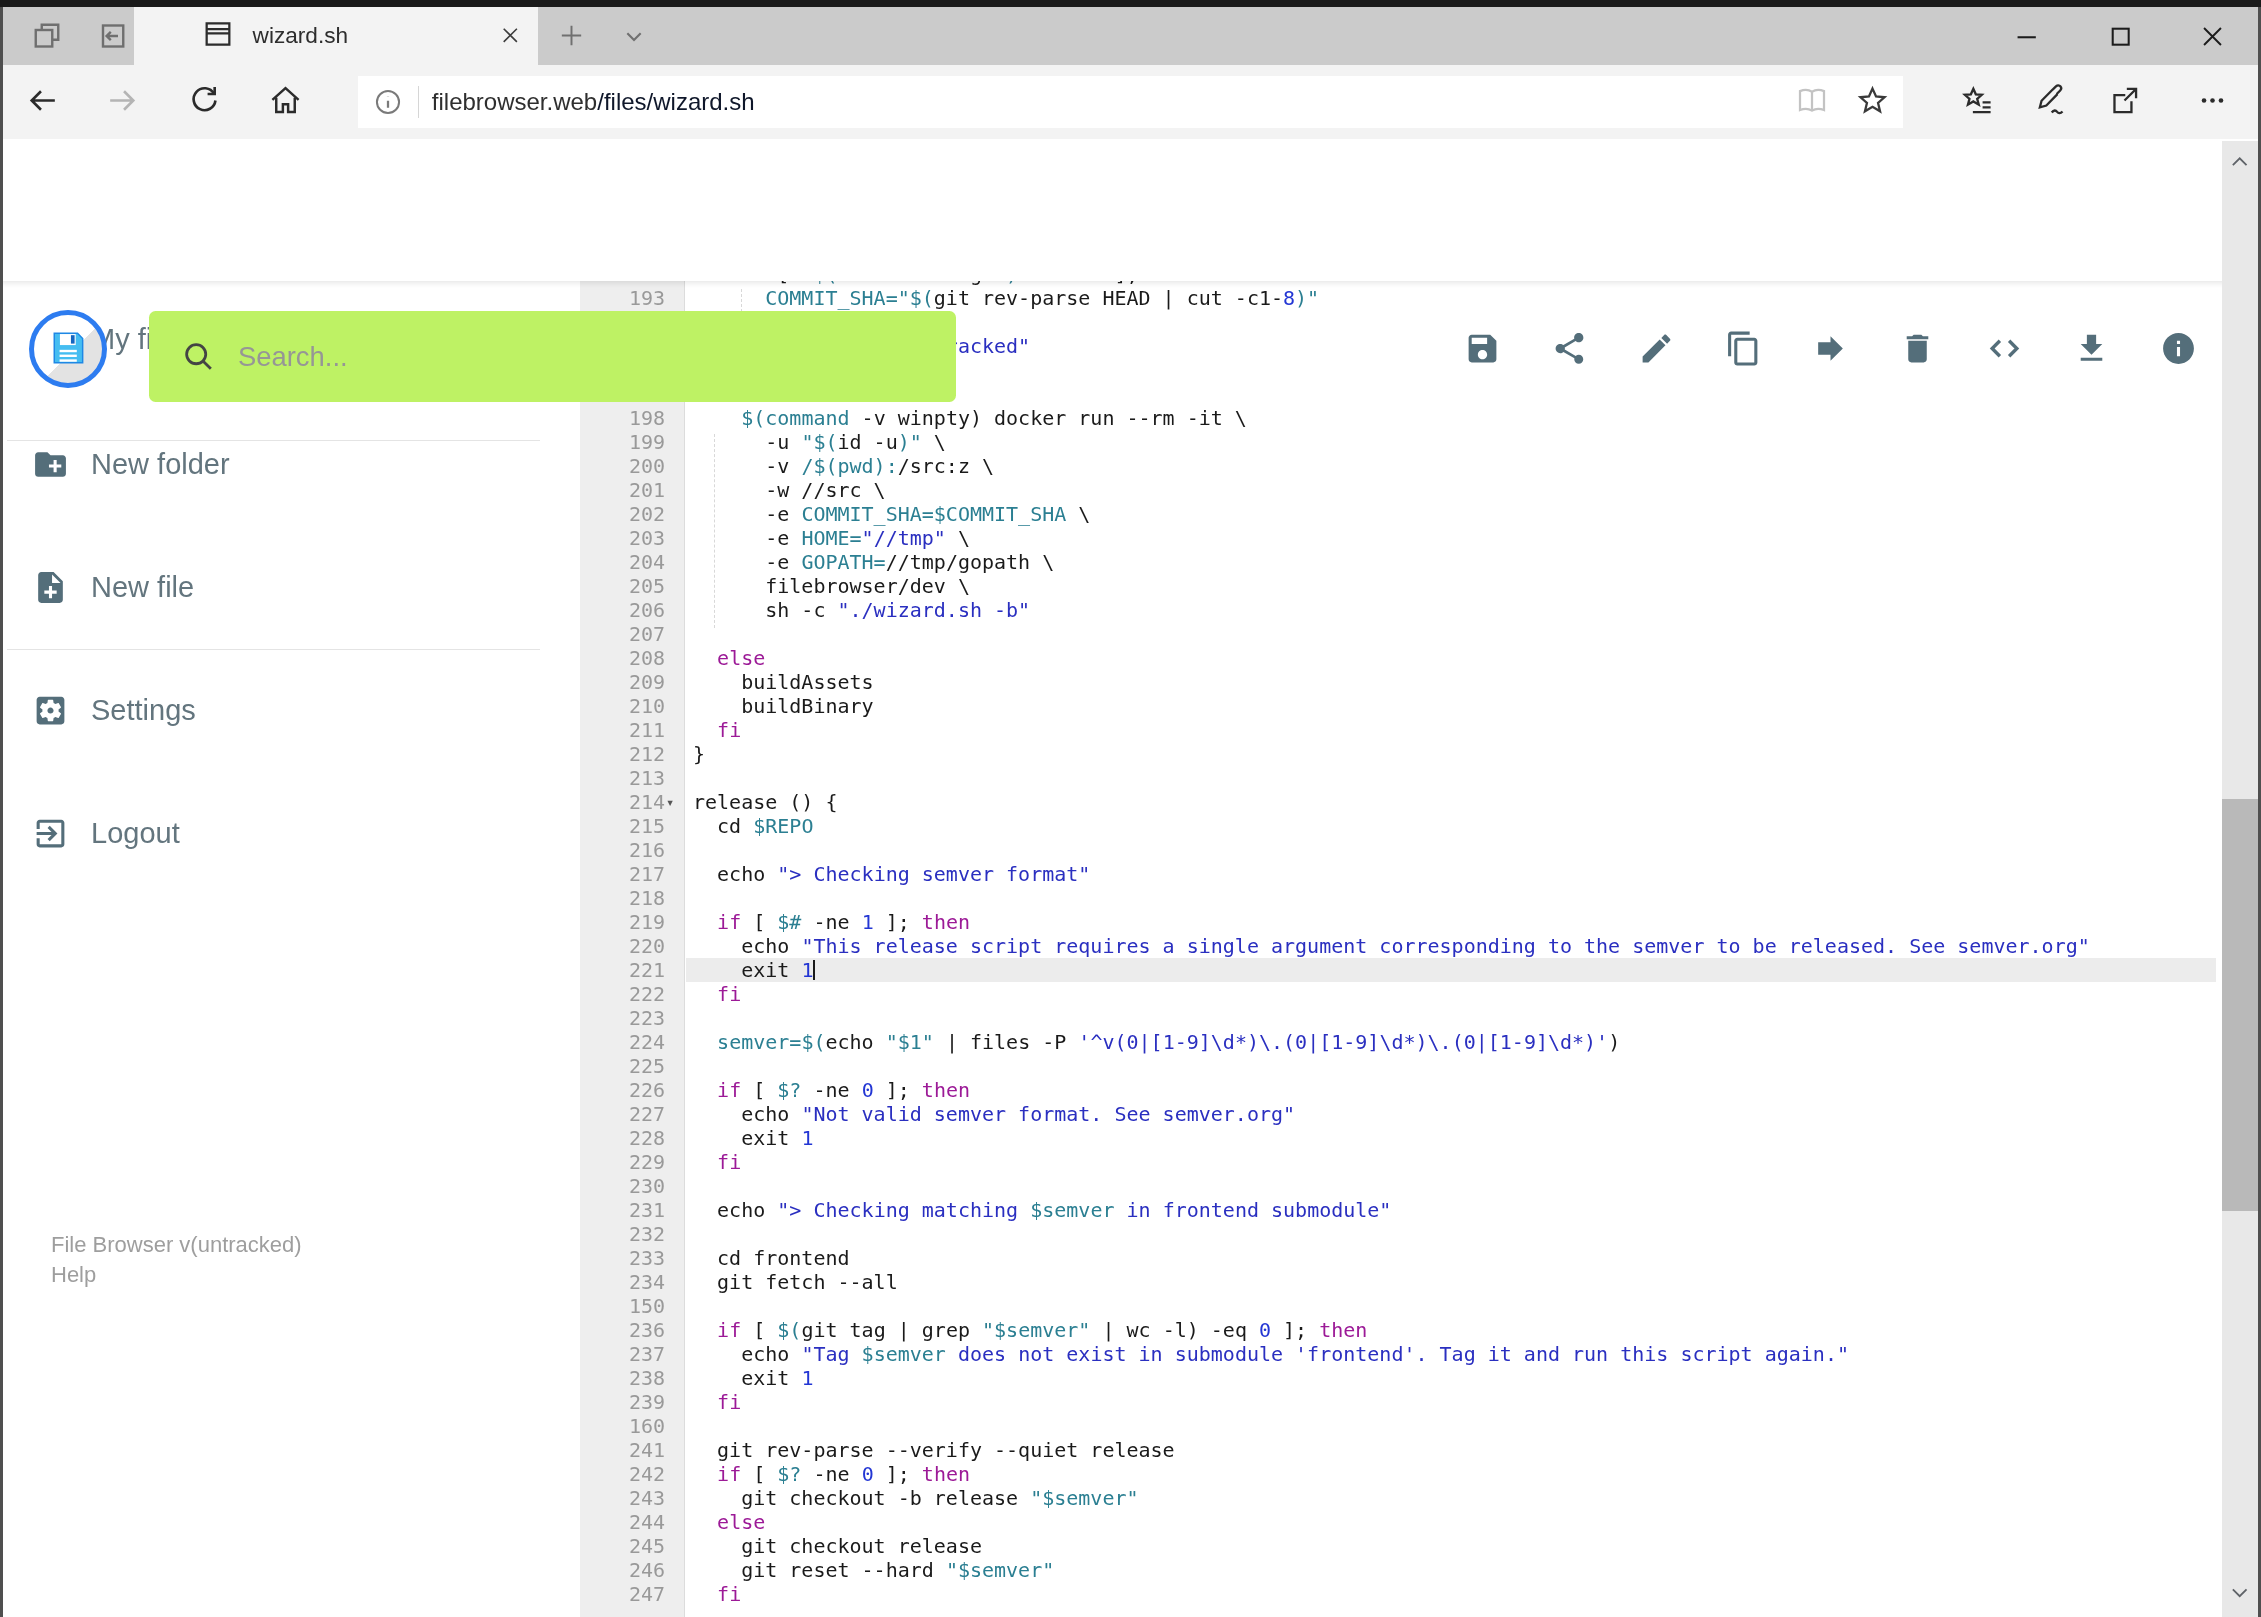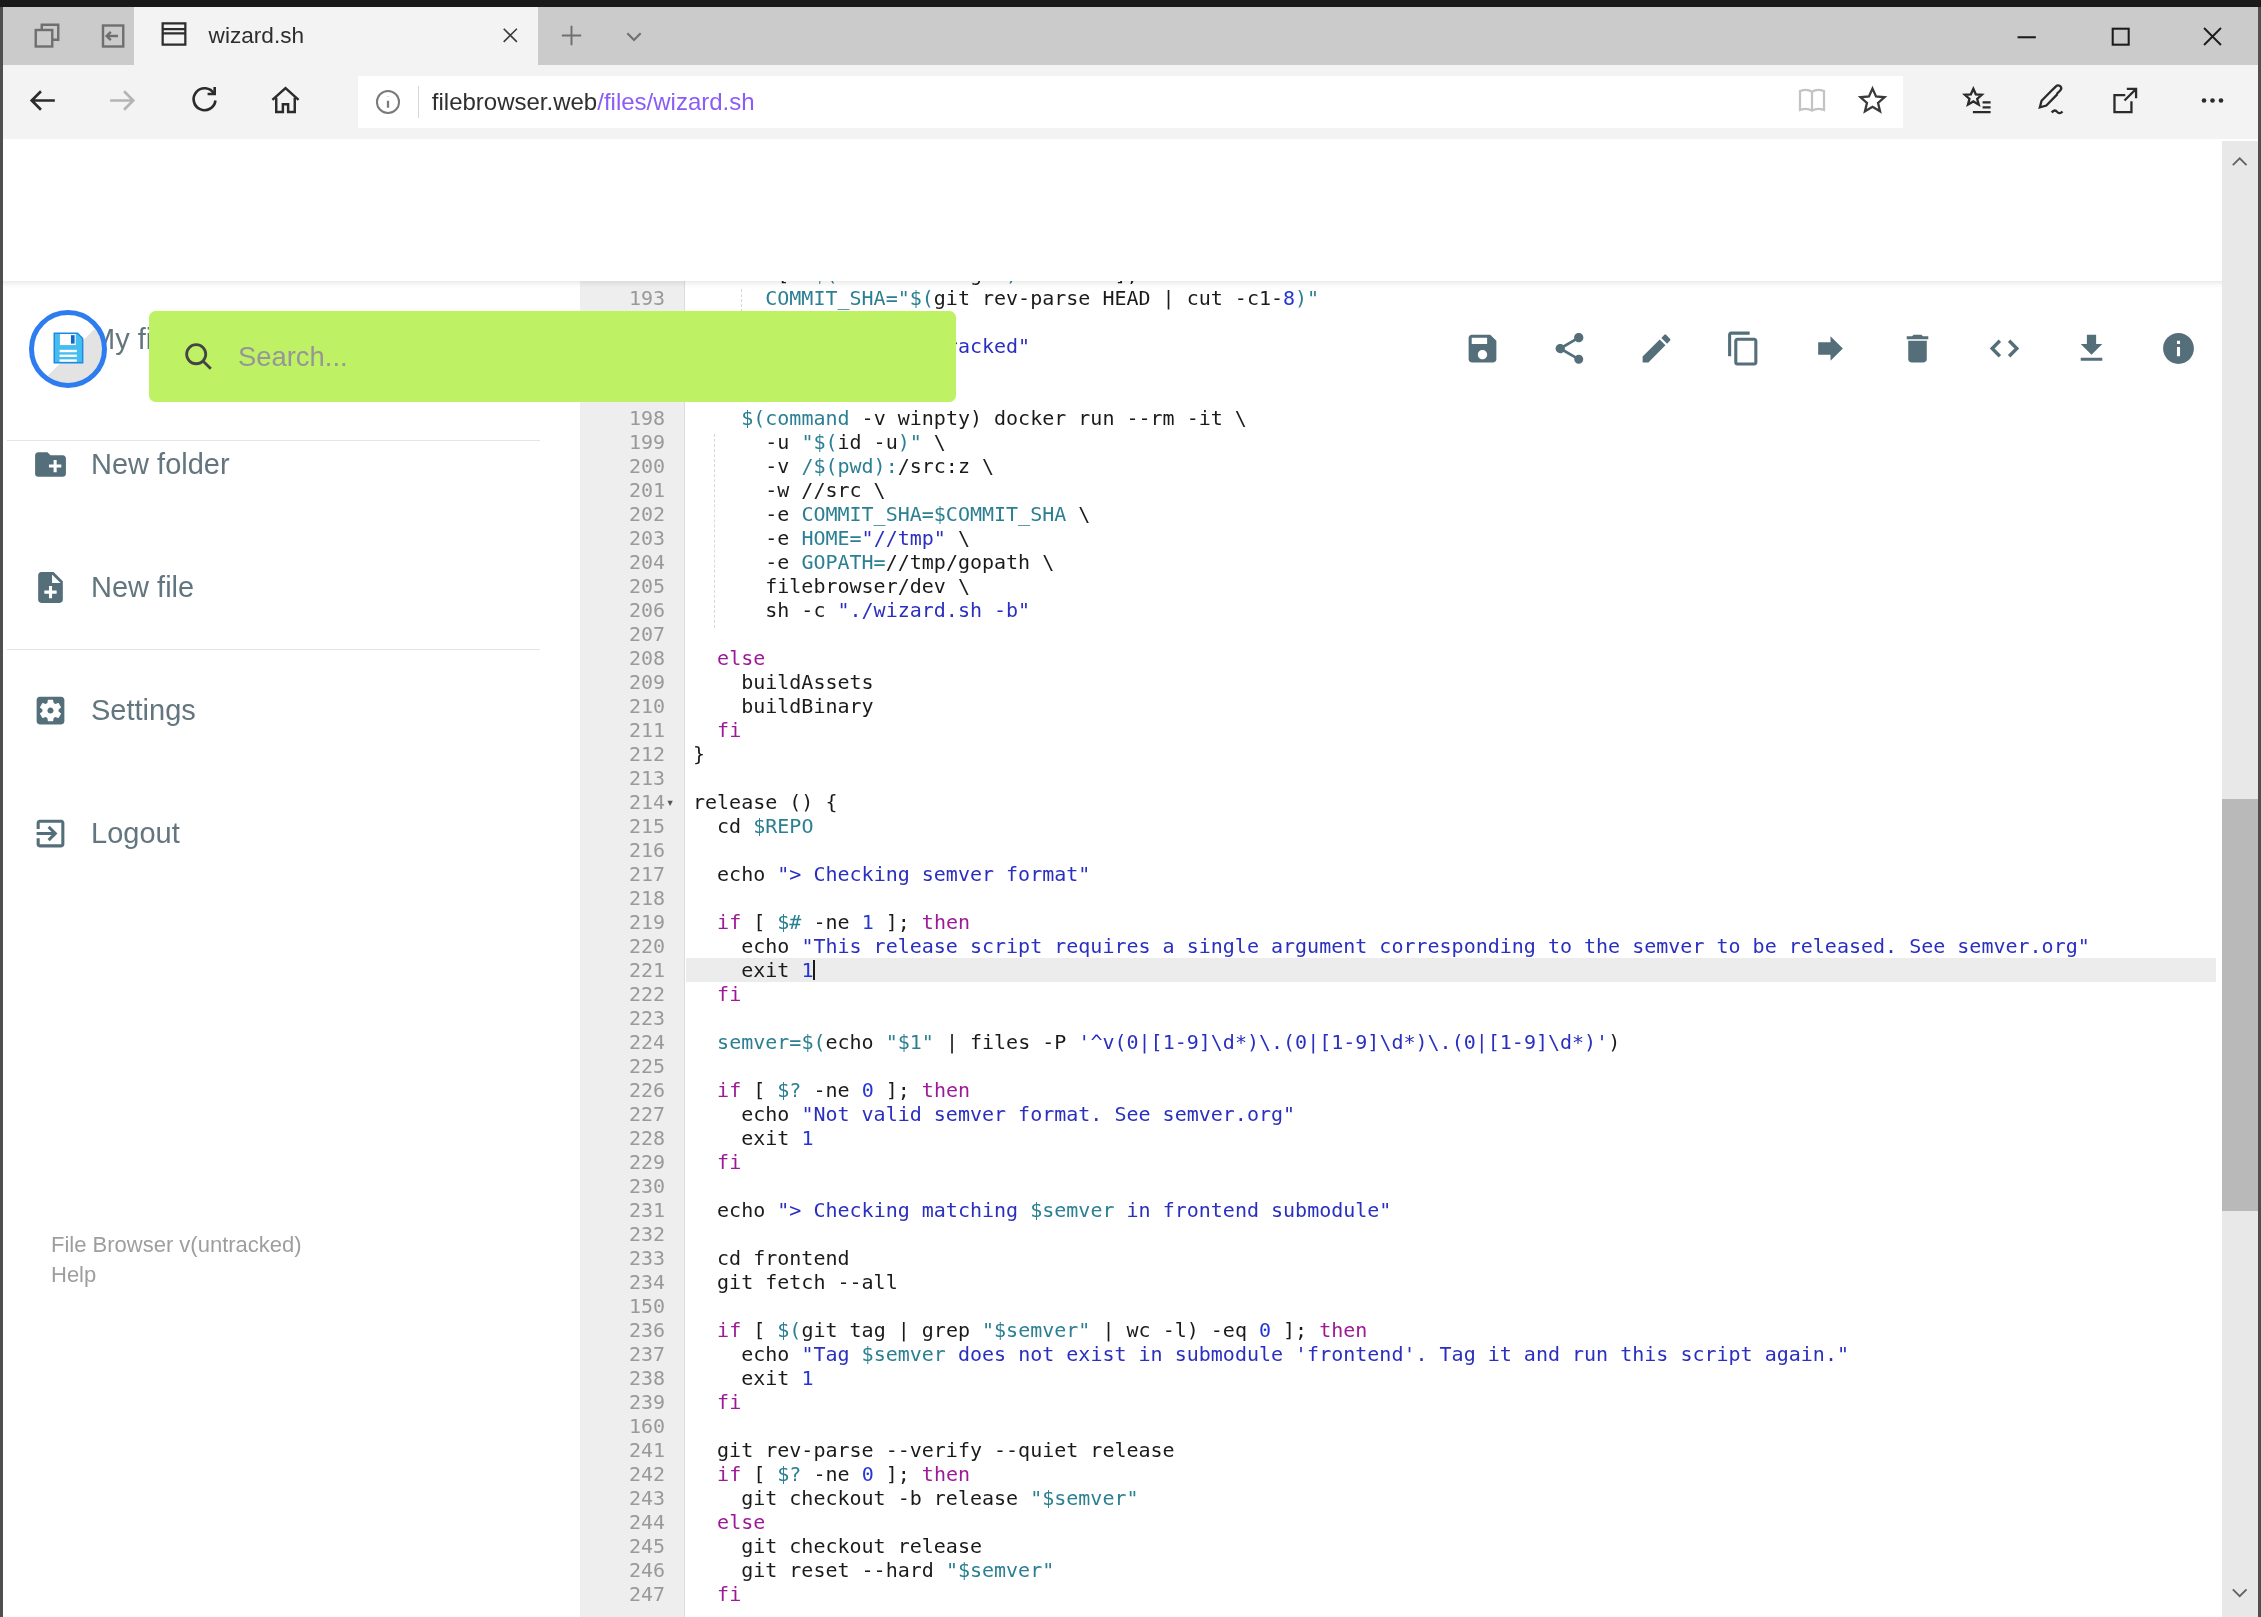--- a/index.html
+++ b/index.html
@@ -4,36 +4,36 @@
 <style>
   * { box-sizing: border-box; margin: 0; padding: 0; }
   html,body { width: 2261px; height: 1617px; overflow: hidden; background:#fff;
     font-family: "Liberation Sans", sans-serif; }
   .abs { position:absolute; }
 
   
   #title-strip { left:0; top:0; width:2261px; height:6.5px; background:#1a1a1a; z-index:60; }
   #tabbar { left:0; top:6.5px; width:2261px; height:58px; background:#cbcbcb; z-index:55; }
   .tab-mgmt-btn { position:absolute; top:6.5px; width:61px; height:48px; display:flex; align-items:center; justify-content:center; }
-  #tab-active { position:absolute; left:134px; top:0; width:404px; height:58px; background:#f3f3f3; display:flex; align-items:center; }
+  #tab-active { position:absolute; left:134px; top:0; width:404px; height:58px; background:#f3f3f3; display:flex; align-items:center;padding-left:44px; }
   #tab-active .ticon { margin-left:22.6px; }
   #tab-title { margin-left:18px; font-size:22.6px; color:#2d2d2d; flex:1; }
   #tab-close { width:45px; height:45px; display:flex; align-items:center; justify-content:center; margin-right:4.8px; }
   #newtab-btn { position:absolute; left:546px; top:8px; width:50px; height:45px; display:flex; align-items:center; justify-content:center;}
   #tablist-btn { position:absolute; left:607px; top:8px; width:53px; height:45px; display:flex; align-items:center; justify-content:center;}
   .wctrl { position:absolute; top:8px; width:81px; height:47px; display:flex; align-items:center; justify-content:center; }
 
   
   #navbar { left:0; top:65px; width:2261px; height:74px; background:#f3f3f3; z-index:54; }
   .nav-btn { position:absolute; top:4.8px; width:65px; height:65px; display:flex; align-items:center; justify-content:center; }
   #urlbox { position:absolute; left:358px; top:11.3px; width:1545px; height:52px; background:#fff; display:flex; align-items:center; }
   #url-info { width:60px; display:flex; align-items:center; justify-content:center; }
   #url-sep { width:0.8px; height:32px; background:#d6d6d6; }
   #url-text { margin-left:13px; font-size:24px; white-space:nowrap; flex:1; }
-  #url-host { color:#2f2f2f; } #url-path { color:#8b5cf6;margin-top:28px; }
+  #url-host { color:#2f2f2f; } #url-path { color:#0f172a;margin-top:28px; }
   .urlbox-icon { width:61px; display:flex; align-items:center; justify-content:center; }
 
   
   #app-header { left:0; top:139px; width:2261px; height:142px; background:#fff;
     box-shadow:0 2.4px 5.7px rgba(0,0,0,.10); z-index:40; }
   #logo { position:absolute; left:29px; top:171px; width:78px; height:78px; border-radius:50%;
     border:5.7px solid #2d7cf0; background:linear-gradient(135deg,#ffffff 55%,#e3e3e3 55%);
     display:flex; align-items:center; justify-content:center; overflow:hidden; }
   #searchbox { position:absolute; left:149px; top:172px; width:807px; height:91px;
     background:#bef264; border-radius:6.5px; display:flex; align-items:center; }

